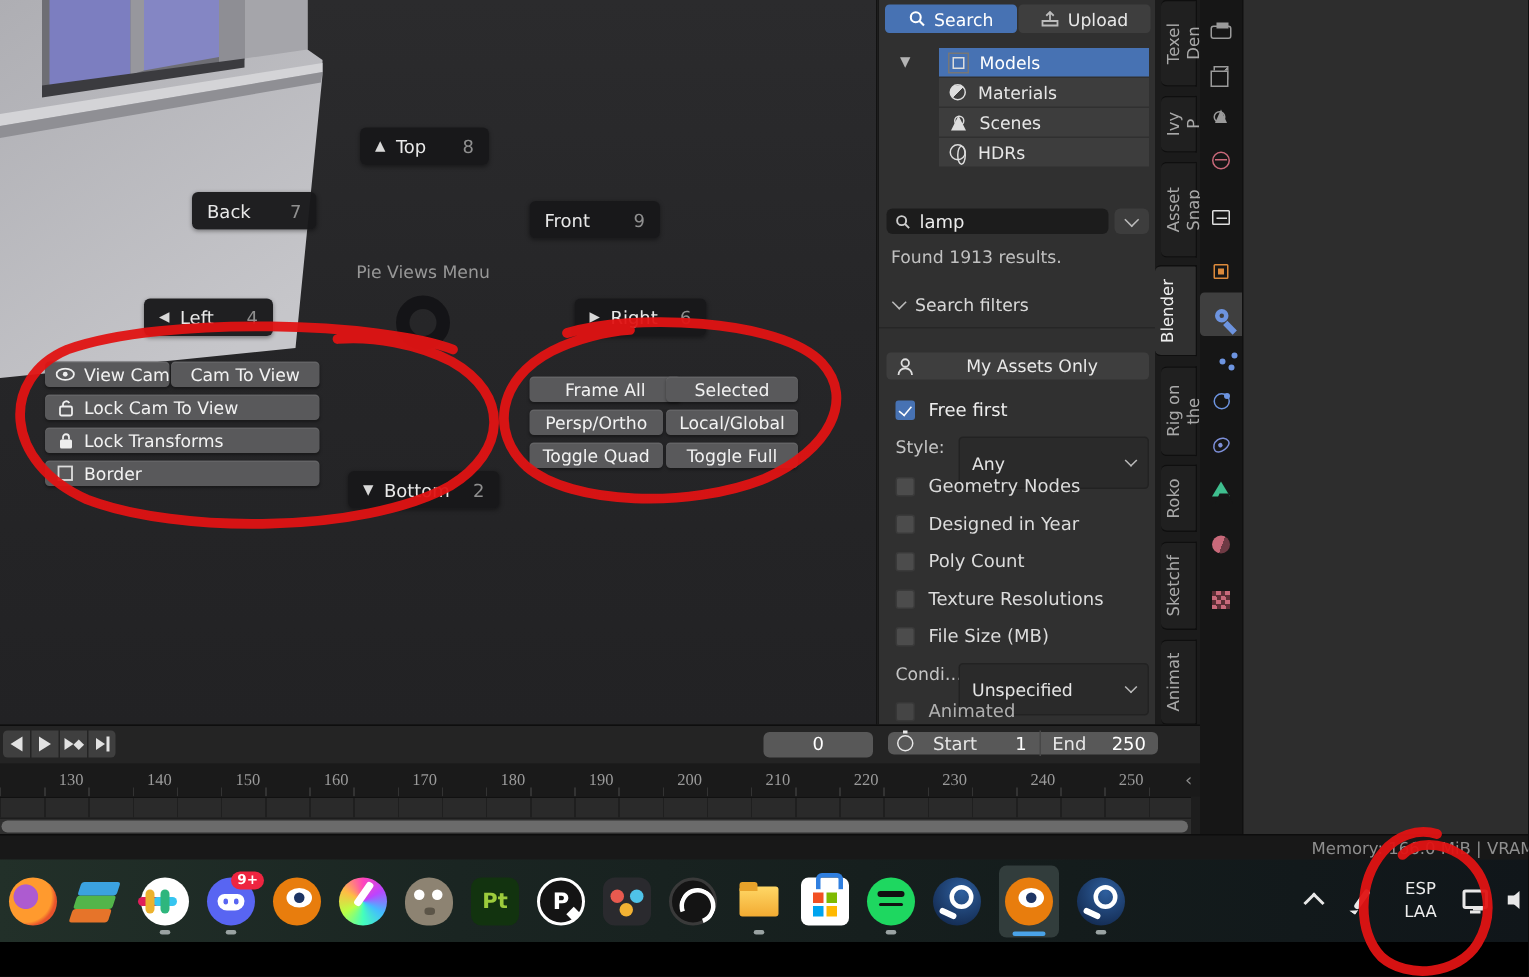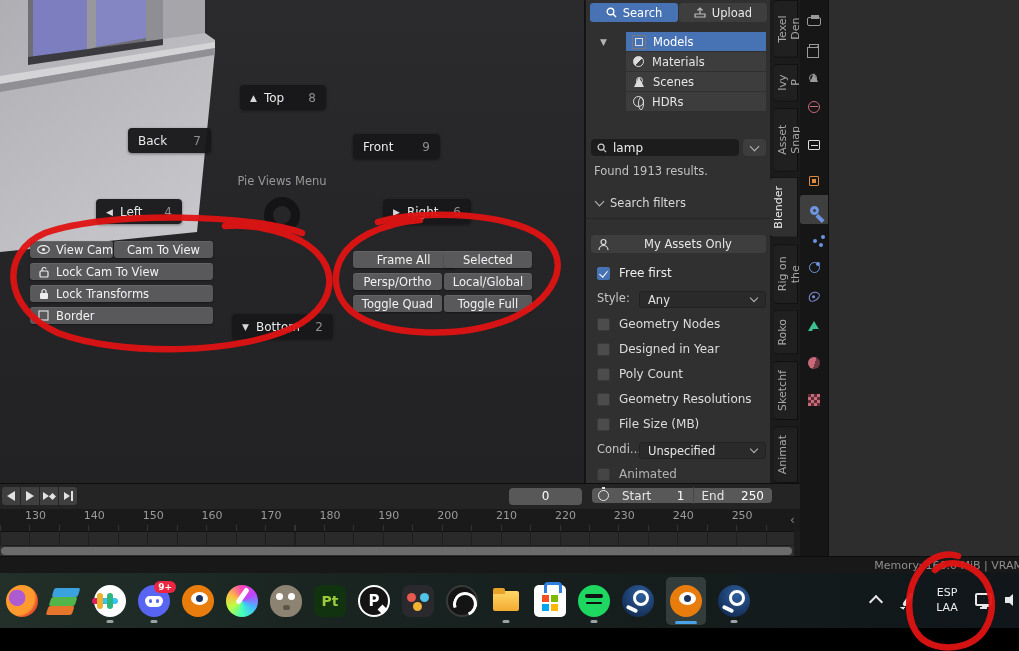--- a/index.html
+++ b/index.html
@@ -67,21 +67,21 @@
   .sep-line{position:absolute;left:0;top:218px;width:185px;height:1px;background:#262626;}
 
   .assets-btn{position:absolute;left:5px;top:235px;width:175px;height:18px;background:#3e3e3e;border-radius:3px;
     display:flex;align-items:center;color:#e8e8e8;font-size:11.5px;}
   .assets-btn .lbl{flex:1;text-align:center;}
   .chk-row{position:absolute;left:11px;display:flex;align-items:center;gap:9px;color:#dcdcdc;font-size:12px;}
   .chk{width:13px;height:13px;border-radius:2px;background:#4c4c4c;border:1px solid #3a3a3a;flex:none;position:relative;}
   .chk.on{background:#4772b3;border-color:#4772b3;}
   .chk.on:after{content:"";position:absolute;left:3px;top:1px;width:4px;height:7px;border-right:1.8px solid #fff;border-bottom:1.8px solid #fff;transform:rotate(40deg);}
   .drop-row{position:absolute;display:flex;align-items:center;color:#c5c5c5;font-size:11.5px;}
-  .dropdown{height:17px;background:#2a2a2a;border:1px solid #222;border-radius:3px;display:flex;align-items:center;
+  .dropdown{height:35px;background:#2a2a2a;border:1px solid #222;border-radius:3px;display:flex;align-items:center;
     padding:0 8px;color:#e4e4e4;}
   .dropdown .chev{margin-left:auto;width:6px;height:6px;}
   .dim{opacity:.75;}
 
   
   .tabs-col{position:absolute;left:770px;top:0;width:30px;height:483px;background:#1b1b1b;display:flex;
     flex-direction:column;gap:6px;padding-top:0;}
   .vtab{writing-mode:vertical-rl;transform:rotate(180deg);background:#202020;border:1px solid #0f0f0f;border-right:none;
     border-radius:0 4px 4px 0;color:#a8a8a8;font-size:11px;padding:8px 2px;text-align:center;margin-left:4px;width:24px;}
   .vtab.active{background:#303030;color:#ededed;margin-left:0;width:28px;border-radius:0 4px 4px 0;}
@@ -134,22 +134,22 @@
   .frame-field{position:absolute;left:509px;top:4px;width:73px;height:17px;background:#585858;border-radius:4px;
     text-align:center;line-height:17px;color:#fff;}
   .range-group{position:absolute;left:592px;top:4px;width:180px;height:15px;background:#585858;border-radius:4px;
     display:flex;align-items:center;color:#fff;}
   .range-group .divider{width:1px;height:17px;background:#474747;}
   .stopwatch{width:11px;height:11px;border:1.5px solid #e8e8e8;border-radius:50%;margin:0 5px 0 6px;position:relative;flex:none;}
   .stopwatch:after{content:"";position:absolute;left:3px;top:-4px;width:3px;height:2px;background:#e8e8e8;}
   .rg-lbl{color:#e6e6e6;}
   .rg-val{margin-left:auto;}
   .rg-seg{flex:1;display:flex;padding:0 8px;align-items:center;}
-  .ruler{position:absolute;left:0;top:25px;width:100%;height:22px;background:#1a1a1a;display:flex;padding-left:6px;
-    color:#9b9b9b;font-size:11px;}
+  .ruler{position:absolute;left:0;top:25px;width:100%;height:22px;background:#1a1a1a;display:flex;padding-left:18px;
+    color:#9b9b9b;font-size:11px;align-items:center;font-family:Liberation Serif, serif;}
   .ruler .tick{width:58.9px;flex:none;text-align:center;}
   .ruler-minor{position:absolute;left:0;top:41px;width:794px;height:6px;
     background:repeating-linear-gradient(90deg,#333 0 1px,transparent 1px 29.45px);}
   .collapse-chev{position:absolute;left:790px;top:29px;color:#8a8a8a;font-size:12px;}
   .track-strip{position:absolute;left:0;top:47px;width:794px;height:14px;background:#2a2a2a;
     background-image:repeating-linear-gradient(90deg,#1f1f1f 0 1px,transparent 1px 29.45px);border-top:1px solid #111;}
   .tl-scroll{position:absolute;left:0;top:62px;width:794px;height:10px;background:#2e2e2e;}
   .tl-scroll .bar{position:absolute;left:1px;top:1px;width:791px;height:8px;background:#6b6b6b;border-radius:5px;}
 
   
@@ -440,21 +440,21 @@
           <span>Designed in Year</span>
         </div>
 
         <div class="chk-row filter-chk" style="top: 367px;">
           <span class="chk"></span>
           <span>Poly Count</span>
         </div>
 
         <div class="chk-row filter-chk" style="top: 392px;">
           <span class="chk"></span>
-          <span>Geometry Resolutions</span>
+          <span>Texture Resolutions</span>
         </div>
 
         <div class="chk-row filter-chk" style="top: 417px;">
           <span class="chk"></span>
           <span>File Size (MB)</span>
         </div>
       </div>
 
     <div class="drop-row" style="left:11px;top:442px;">
       <span>Condi…</span>

